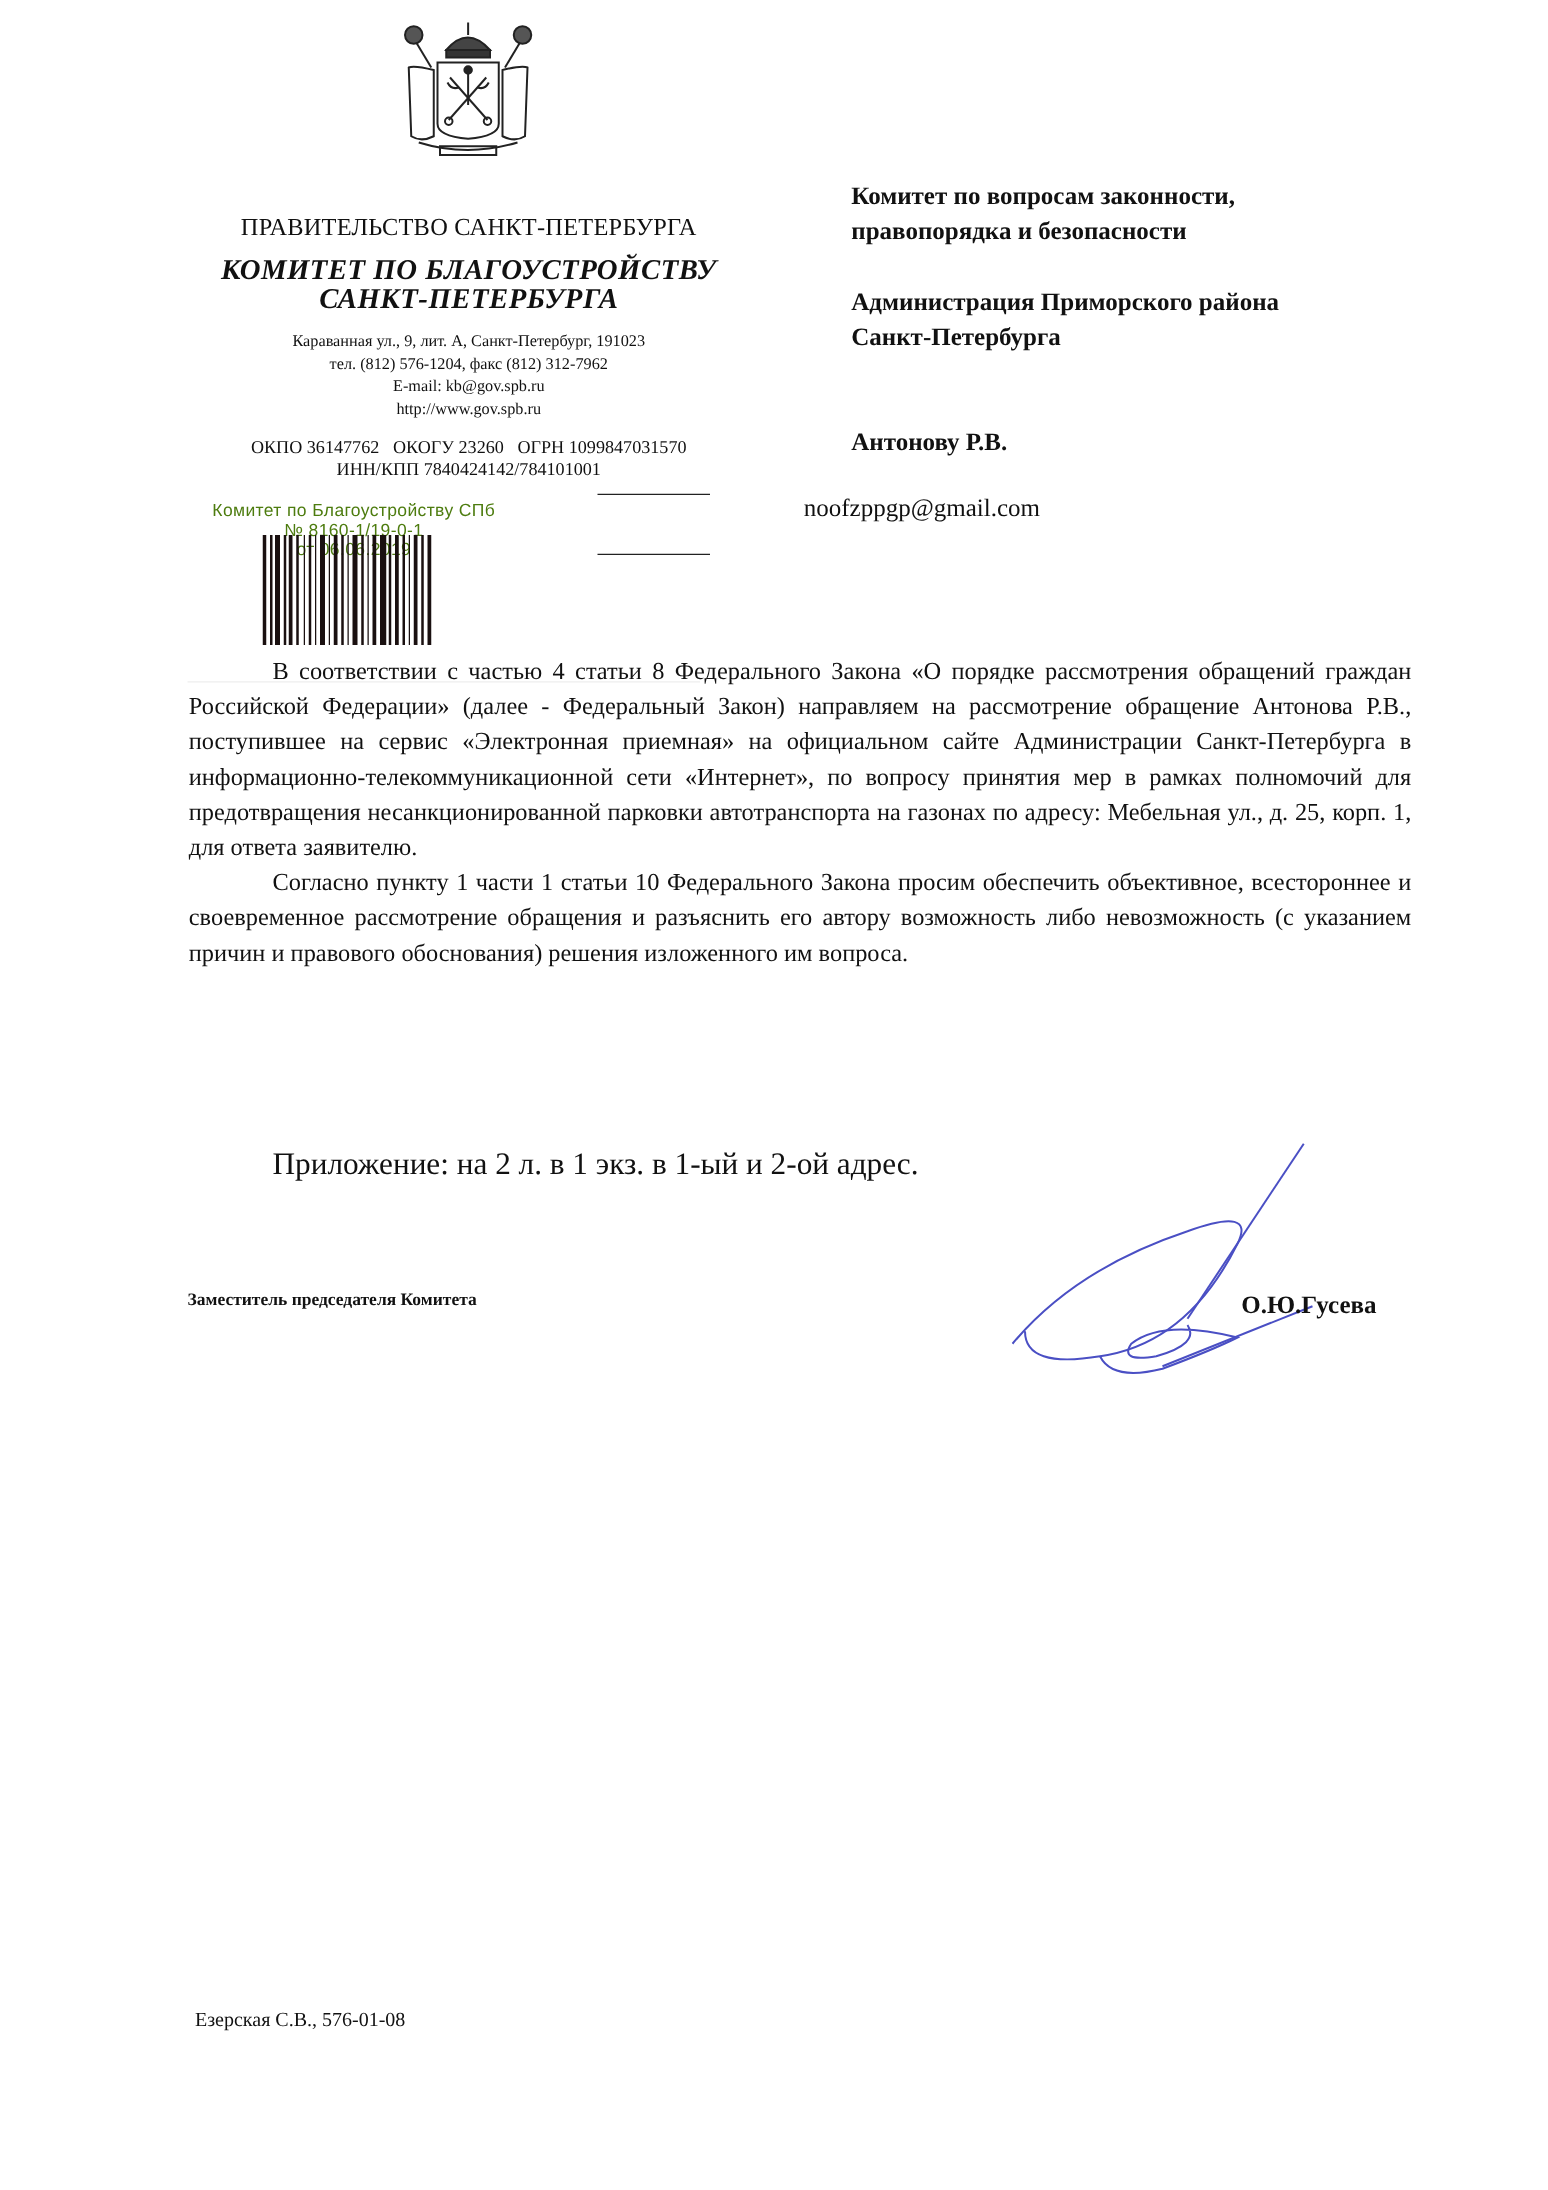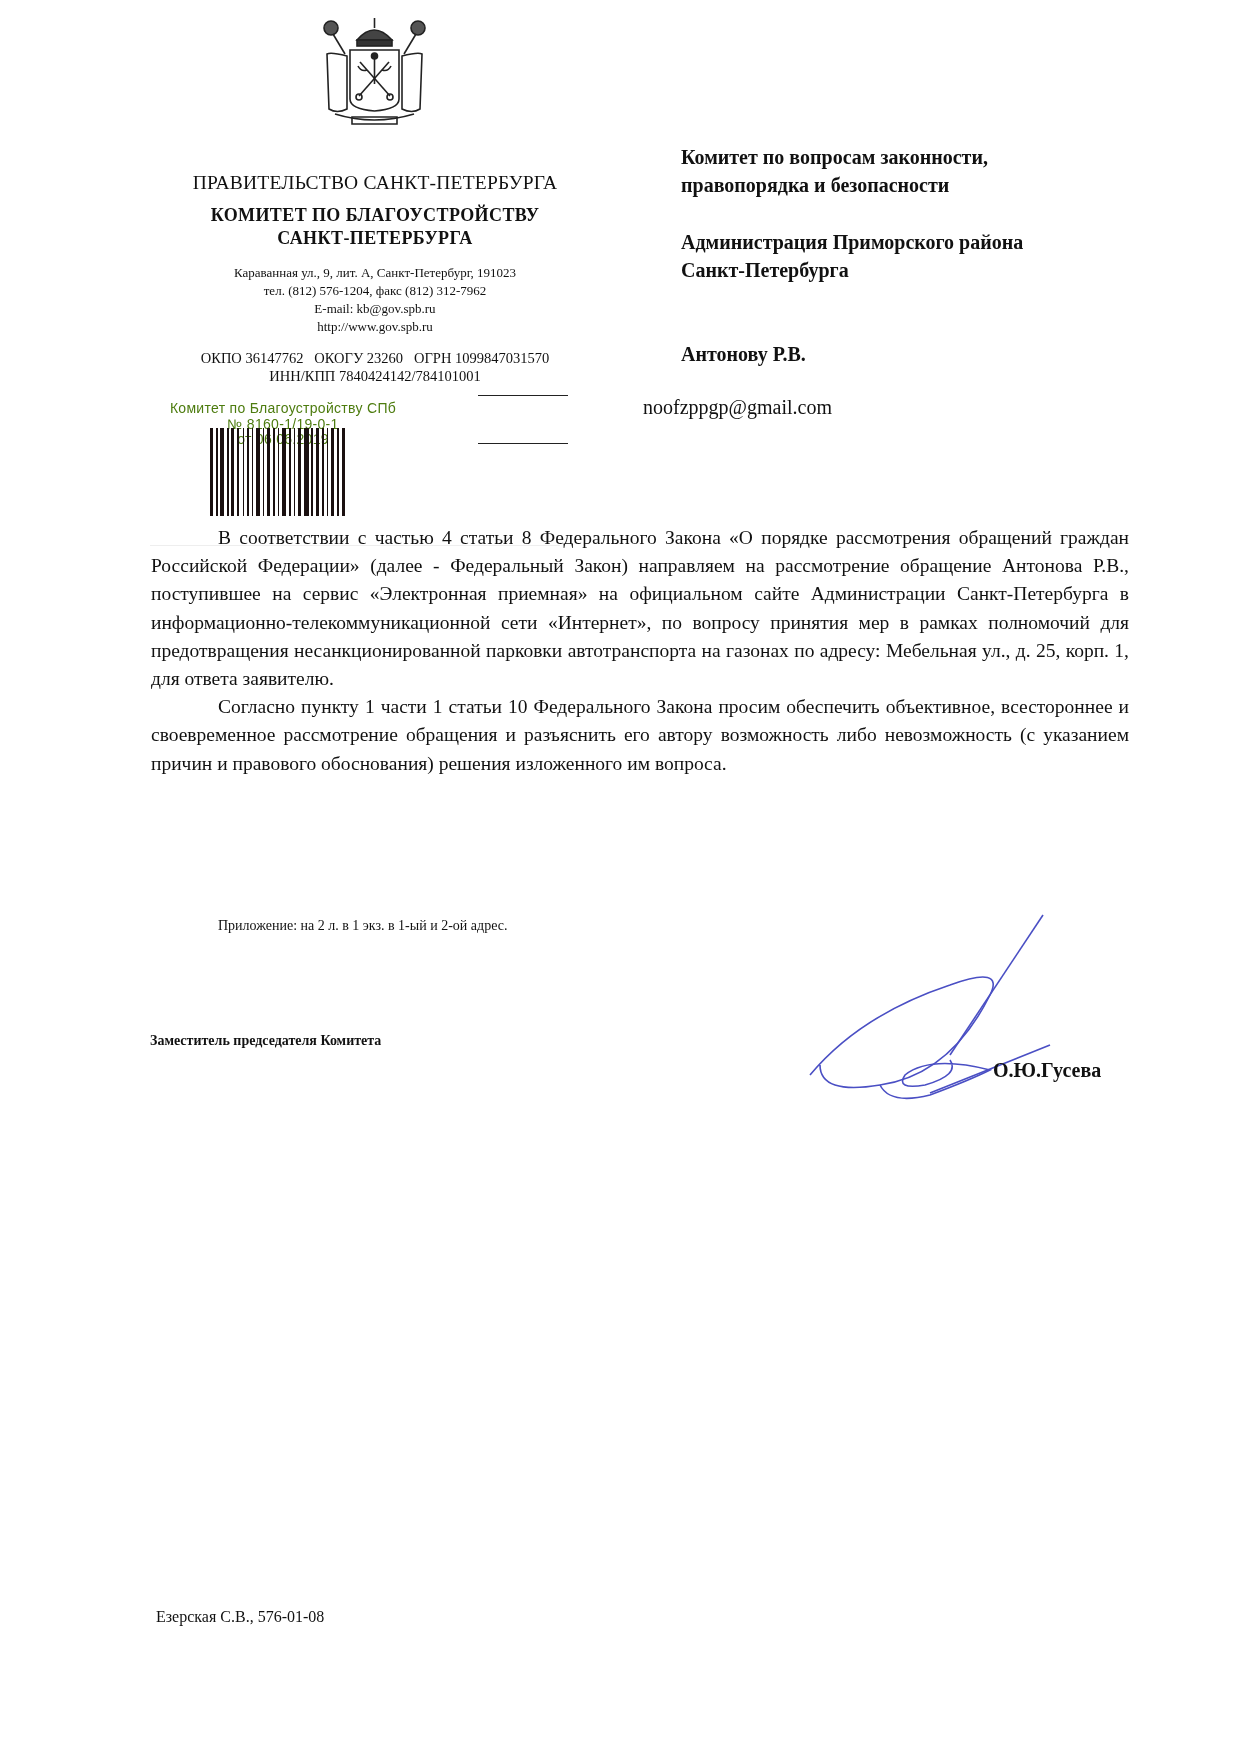--- a/index.html
+++ b/index.html
@@ -2,35 +2,35 @@
 <html><head>
 <meta charset="utf-8">
 <style>
   html, body { margin: 0; padding: 0; background: #ffffff; }
   body { width: 1238px; height: 1752px; position: relative; overflow: hidden;
          font-family: "Liberation Serif", "DejaVu Serif", serif; color: #111; }
   .abs { position: absolute; }
   .center { text-align: center; margin-top: 32px; }
   .emblem { left: 317px; top: 14px; width: 115px; height: 112px; }
   .gov-title { left: 140px; top: 140px; width: 470px; font-size: 19.5px; letter-spacing: 0.2px; }
-  .committee { left: 140px; top: 172px; width: 470px; font-size: 18px; font-weight: bold; line-height: 23px; letter-spacing: 0.4px; }
+  .committee { left: 140px; top: 172px; width: 470px; font-size: 23px; font-weight: bold; line-height: 23px; letter-spacing: 0.4px; font-style: italic; }
   .contacts { left: 140px; top: 232px; width: 470px; font-size: 13px; line-height: 18px; }
   .codes { left: 140px; top: 317px; width: 470px; font-size: 14.5px; line-height: 18px; }
   .stamp { left: 128px; top: 369px; width: 320px; font-family: "Liberation Sans", "DejaVu Sans", sans-serif;
            font-size: 14px; line-height: 15.5px; letter-spacing: 0.3px; color: #4d7c0f; }
   .barcode { left: 210px; top: 428px; width: 140px; height: 88px; }
   .blank-line { height: 0; border-top: 1.5px solid #222; width: 90px; left: 478px; }
   .recipient { left: 681px; font-size: 20px; font-weight: bold; line-height: 28px; }
   .email { left: 643px; top: 396px; font-size: 20px; }
   .body-text { left: 151px; top: 524px; width: 978px; font-size: 19.5px; line-height: 28.2px;
                text-align: justify; font-stretch: condensed; font-family: Liberation Serif, serif; }
   .body-text p { margin: 0; text-indent: 67px; }
-  .attachment { left: 218px; top: 918px; font-size: 14px; }
+  .attachment { left: 218px; top: 918px; font-size: 25px; }
   .signer-title { left: 150px; top: 1033px; font-size: 14px; font-weight: bold; }
-  .signer-name { left: 993px; top: 1033px; font-size: 20px; font-weight: bold; margin-top: 26px; }
+  .signer-name { left: 993px; top: 1033px; font-size: 20px; font-weight: bold; }
   .signature { left: 800px; top: 905px; width: 260px; height: 200px; }
   .executor { left: 156px; top: 1608px; font-size: 16px; }
   .top-rule { left: 150px; top: 545px; width: 410px; border-top: 1px solid #eee; }
 </style>
 </head>
 <body>
 
 <div class="abs emblem">
   <svg width="115" height="112" viewBox="0 0 115 112" fill="none" stroke="#222" stroke-width="1.6">
 

